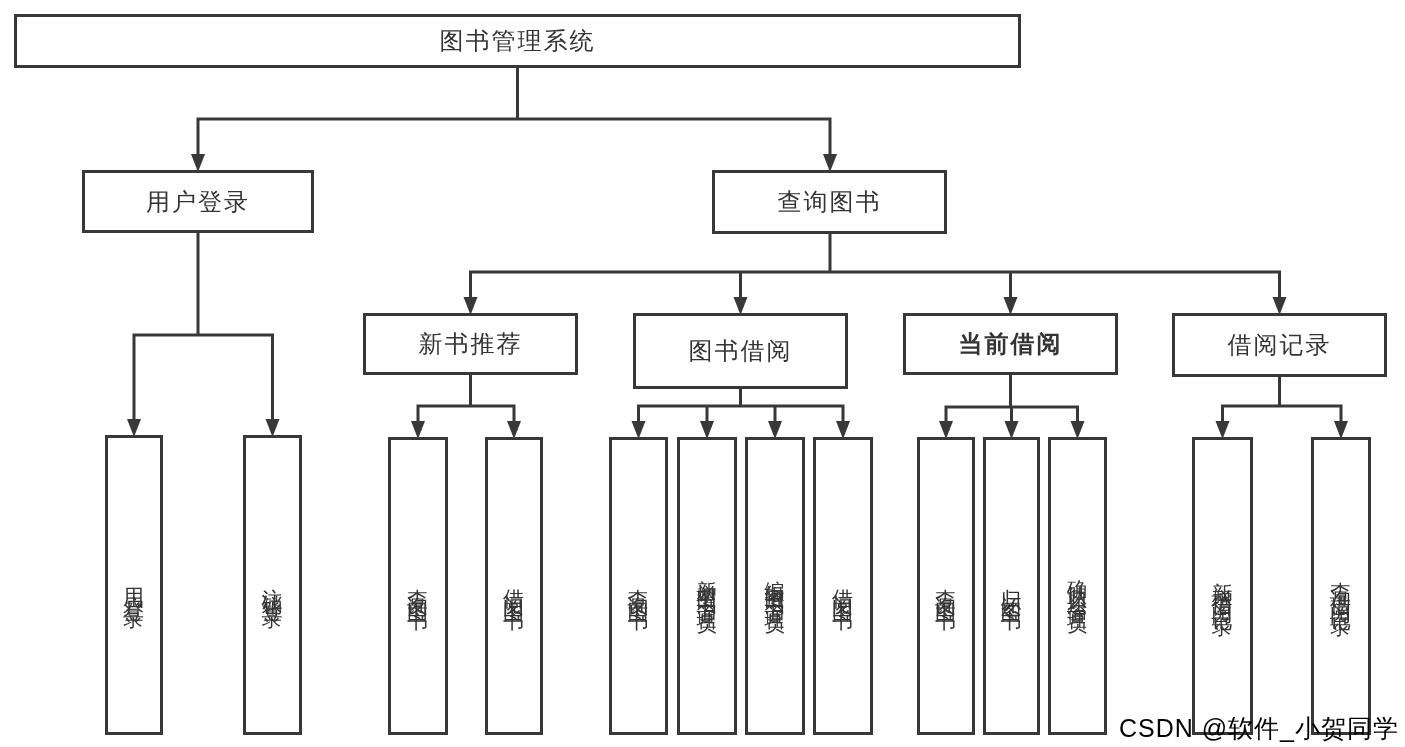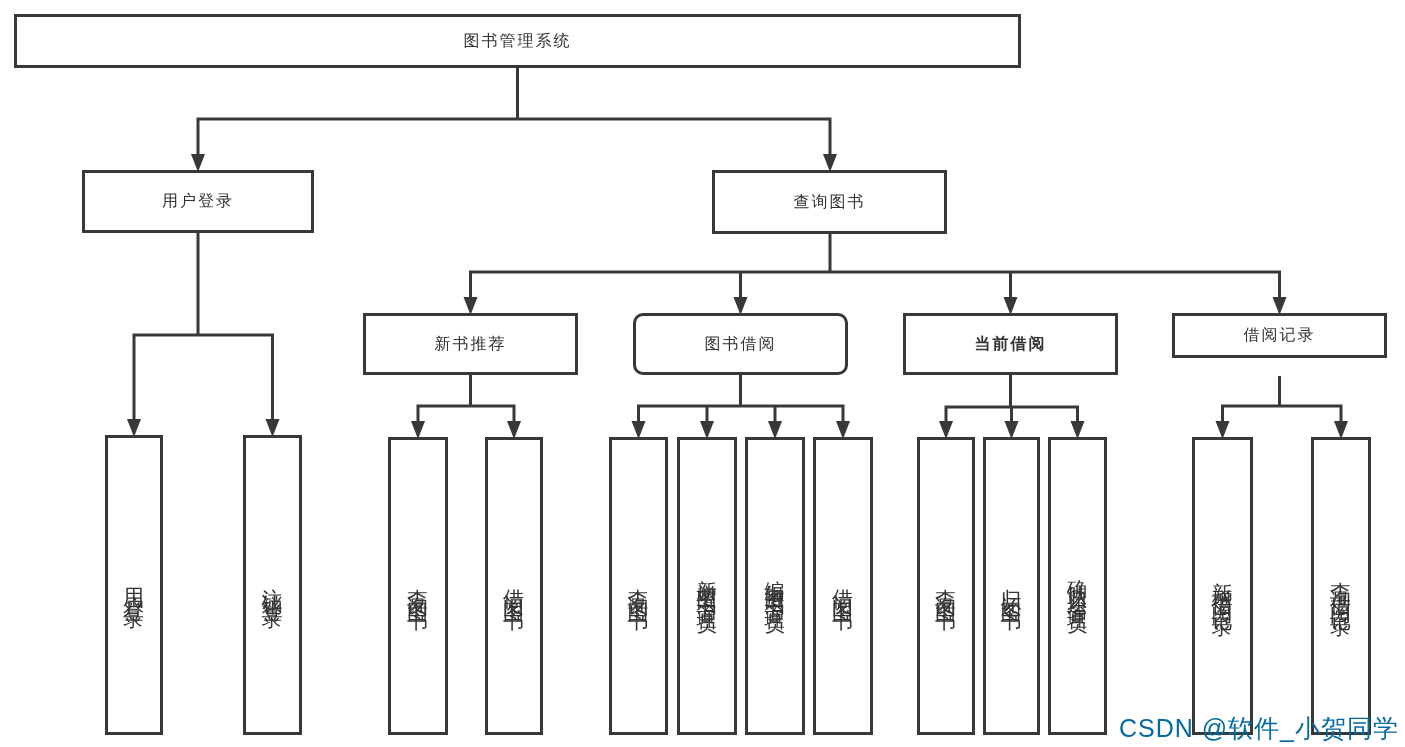--- a/index.html
+++ b/index.html
@@ -15,42 +15,42 @@
     position: absolute;
     box-sizing: border-box;
     border: 3px solid #383838;
     background: #ffffff;
     display: flex;
     align-items: center;
     justify-content: center;
     color: #333333;
     z-index: 2;
   }
-  .hnode { font-size: 16px; letter-spacing: 2px; }
+  .hnode { font-size: 24px; letter-spacing: 2px; }
   .vnode { z-index: 2; }
   .vnode .vtext {
     writing-mode: vertical-rl;
     text-orientation: mixed;
     font-size: 21px;
     letter-spacing: 7px;
     line-height: 1;
     color: #333333;
   }
   .vnode .vtext.long { letter-spacing: 5px; font-size: 20px; }
   svg.connectors {
     position: absolute;
     left: 0; top: 0;
     z-index: 1;
   }
   .watermark {
     position: absolute;
     right: 6px;
     top: 712px;
     font-size: 25px;
-    color: #0369a1;
+    color: #000000;
     letter-spacing: 1px;
     z-index: 3;
     white-space: nowrap;
   }
 </style>
 </head>
 <body>
 
 <div class="canvas">
 
@@ -120,27 +120,27 @@
   <div class="node hnode" style="left:82px; top:170px; width:232px; height:63px;">
     <span>用户登录</span>
   </div>
   <div class="node hnode" style="left:712px; top:170px; width:235px; height:64px;">
     <span>查询图书</span>
   </div>
 
   <div class="node hnode" style="left:363px; top:313px; width:215px; height:62px;">
     <span>新书推荐</span>
   </div>
-  <div class="node hnode" style="left:633px; top:313px; width:215px; height:62px;border-radius:10px;">
+  <div class="node hnode" style="left:633px; top:313px; width:215px; height:76px;">
     <span>图书借阅</span>
   </div>
   <div class="node hnode" style="left:903px; top:313px; width:215px; height:62px;font-weight:bold;">
     <span>当前借阅</span>
   </div>
-  <div class="node hnode" style="left:1172px; top:313px; width:215px; height:45px;">
+  <div class="node hnode" style="left:1172px; top:313px; width:215px; height:64px;">
     <span>借阅记录</span>
   </div>
 
   <div class="node vnode" style="left:105px; top:435px; width:58px; height:300px;">
     <span class="vtext">用户登录</span>
   </div>
   <div class="node vnode" style="left:243px; top:435px; width:59px; height:300px;">
     <span class="vtext">注销登录</span>
   </div>
 

